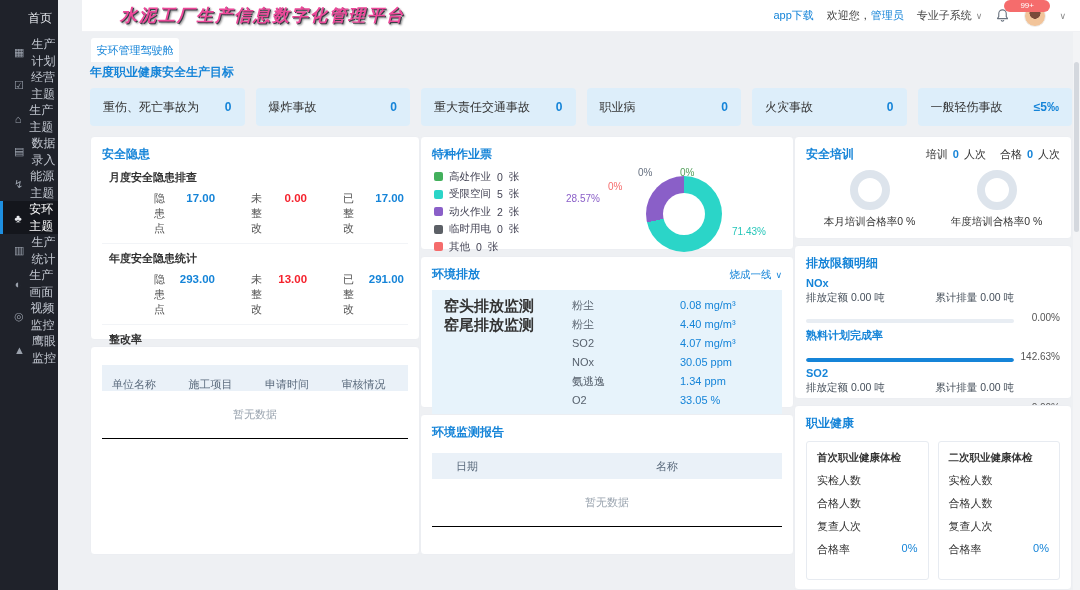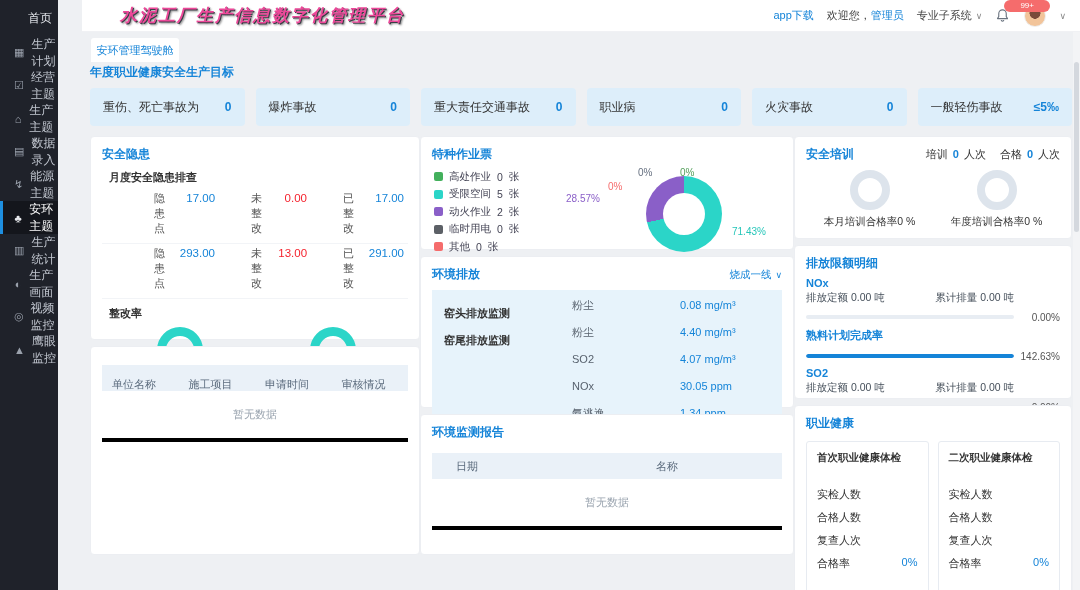--- a/index.html
+++ b/index.html
@@ -47,32 +47,32 @@
   .ptitle { color:#1584d8; font-weight:bold; font-size:12px; }
   .phead { display:flex; justify-content:space-between; align-items:center; }
   .blue { color:#1584d8; } .red { color:#f5222d; }
 
   
   .p-hazards { height:204px; }
   .sub { font-weight:bold; color:#333; font-size:11px; margin:7px 0 6px 7px; }
   .stats { display:flex; justify-content:space-between; padding:0 4px 0 16px; margin-bottom:7px; }
   .stat { display:flex; align-items:baseline; gap:13px;padding-left:36px; }
   .stat .sl { font-size:11px; color:#555; }
-  .stat .sv { font-size:11.5px; font-weight:normal; }
+  .stat .sv { font-size:11.5px; font-weight:bold; }
   .divider { border-top:1px solid #f2f4f7; margin:3px 0 2px; }
   .donuts { display:flex; justify-content:space-around; margin-top:3px; }
   .donut-item { text-align:center; }
   .ring { width:46px; height:46px; border:9px solid #2bd5c8; border-radius:50%; margin:0 auto 5px; }
   .ring-label { font-size:11px; color:#333; white-space:nowrap; }
 
   
   .p-outsourcing { flex:1; }
   .table-head { display:flex; background:#eaf1f8; height:26px; align-items:center; margin-top:9px; font-size:11px; color:#5b6b7d; }
   .th4 { flex:1; padding-left:10px;margin-top:13px; }
-  .empty { text-align:center; color:#9aa4af; font-size:11px; padding:16px 0; border-bottom:4px solid #000000; }
+  .empty { text-align:center; color:#9aa4af; font-size:11px; padding:16px 0; border-bottom:1px solid #000000; }
 
   
   .p-permits { height:114px; }
   .permit-body { display:flex; margin-top:5px; }
   .legend { width:132px; padding-left:2px; }
   .leg-item { display:flex; align-items:center; gap:6px; height:17.5px; font-size:10.5px; color:#445; cursor:pointer; }
   .leg-sq { width:9px; height:9px; border-radius:2px; flex:none; }
   .pie-wrap { position:relative; flex:1; height:90px; }
   .pie { position:absolute; left:82px; top:8px; width:76px; height:76px; border-radius:50%;
          background:conic-gradient(#2bd5c8 0 71.43%, #8a5fc8 71.43% 100%);
@@ -84,21 +84,21 @@
   .plab.gray  { left:74px; top:-1px; color:#667080; }
   .plab.green { left:116px; top:-1px; color:#55a05c; }
   .plab.teal  { left:168px; top:58px; color:#26c6b9; }
 
   
   .p-emissions { height:152px; }
   .selector { font-size:10.5px; color:#1584d8; cursor:pointer; display:flex; align-items:center; gap:4px;text-align:center; }
   .selector .chev { color:#1584d8; }
   .emis-block { background:#e7f3fb; margin-top:7px; padding:6px 12px 5px; display:grid; grid-template-columns:128px 108px 1fr; }
   .ecell { font-size:11px; line-height:19px; height:19px; color:#58626e; }
-  .ecell.grp { font-weight:bold; color:#333; font-size:11px;margin-top:8px; }
+  .ecell.grp { font-weight:bold; color:#333; font-size:15px; }
   .ecell.val { color:#1584d8; }
 
   
   .p-reports { flex:1; }
   .table-head2 { display:flex; background:#eaf1f8; height:26px; align-items:center; margin-top:12px; font-size:11px; color:#5b6b7d; }
   .th-date { width:120px; padding-left:24px; }
   .th-name { flex:1; text-align:center; }
 
   
   .p-training { height:112px; }
@@ -107,30 +107,30 @@
   .tr-stat .sv { color:#1584d8; font-weight:bold; }
   .rings { display:flex; justify-content:space-around; margin-top:7px; }
   .gring { width:40px; height:40px; border:8px solid #dde4ec; border-radius:50%; margin:0 auto 5px; }
   .gring-label { font-size:10.5px; color:#333; text-align:center; white-space:nowrap; }
 
   
   .p-limits { height:154px; }
   .lim-item { margin-top:5px; }
   .lim-name { color:#1584d8; font-weight:bold; font-size:11px; }
   .lim-labels { display:flex; justify-content:space-between; font-size:10.5px; color:#454f5a; margin:2px 46px 3px 0; }
-  .bar-row { display:flex; align-items:center; gap:4px; }
+  .bar-row { display:flex; align-items:flex-end; gap:4px; }
   .bar-track { flex:1; height:4px; background:#e8edf3; border-radius:2px; margin-top:3px; overflow:hidden; }
   .bar-fill { height:100%; background:#1584d8; border-radius:2px; }
   .bar-pct { width:42px; font-size:10px; color:#555; text-align:right; margin-top:4px; }
 
   
   .p-health { flex:1; }
   .hcards { display:flex; gap:9px; margin-top:9px; }
   .hcard { flex:1; border:1px solid #e7ebf1; border-radius:3px; padding:9px 10px 14px; }
-  .hcard-title { font-weight:bold; font-size:10.5px; color:#333; margin-bottom:22px; }
+  .hcard-title { font-weight:bold; font-size:10.5px; color:#333; margin-bottom:8px; }
   .hrow { display:flex; justify-content:space-between; font-size:11px; color:#333; margin:8px 0; }
 </style>
 </head>
 <body>
 
 <div class="sidebar">
   <div class="side-home">首页</div>
   <div class="side-item">
     <span class="side-icon">▦</span>
     <span>生产计划</span>
@@ -245,20 +245,21 @@
           <span class="stat">
               <span class="sl">未整改</span>
               <span class="sv red">0.00</span>
             </span>
           <span class="stat">
               <span class="sl">已整改</span>
               <span class="sv blue">17.00</span>
             </span>
         </div>
         <div class="divider"></div>
+        <div class="sub">年度安全隐患统计</div>
         <div class="stats">
           <span class="stat">
               <span class="sl">隐患点</span>
               <span class="sv blue">293.00</span>
             </span>
           <span class="stat">
               <span class="sl">未整改</span>
               <span class="sv red">13.00</span>
             </span>
           <span class="stat">

